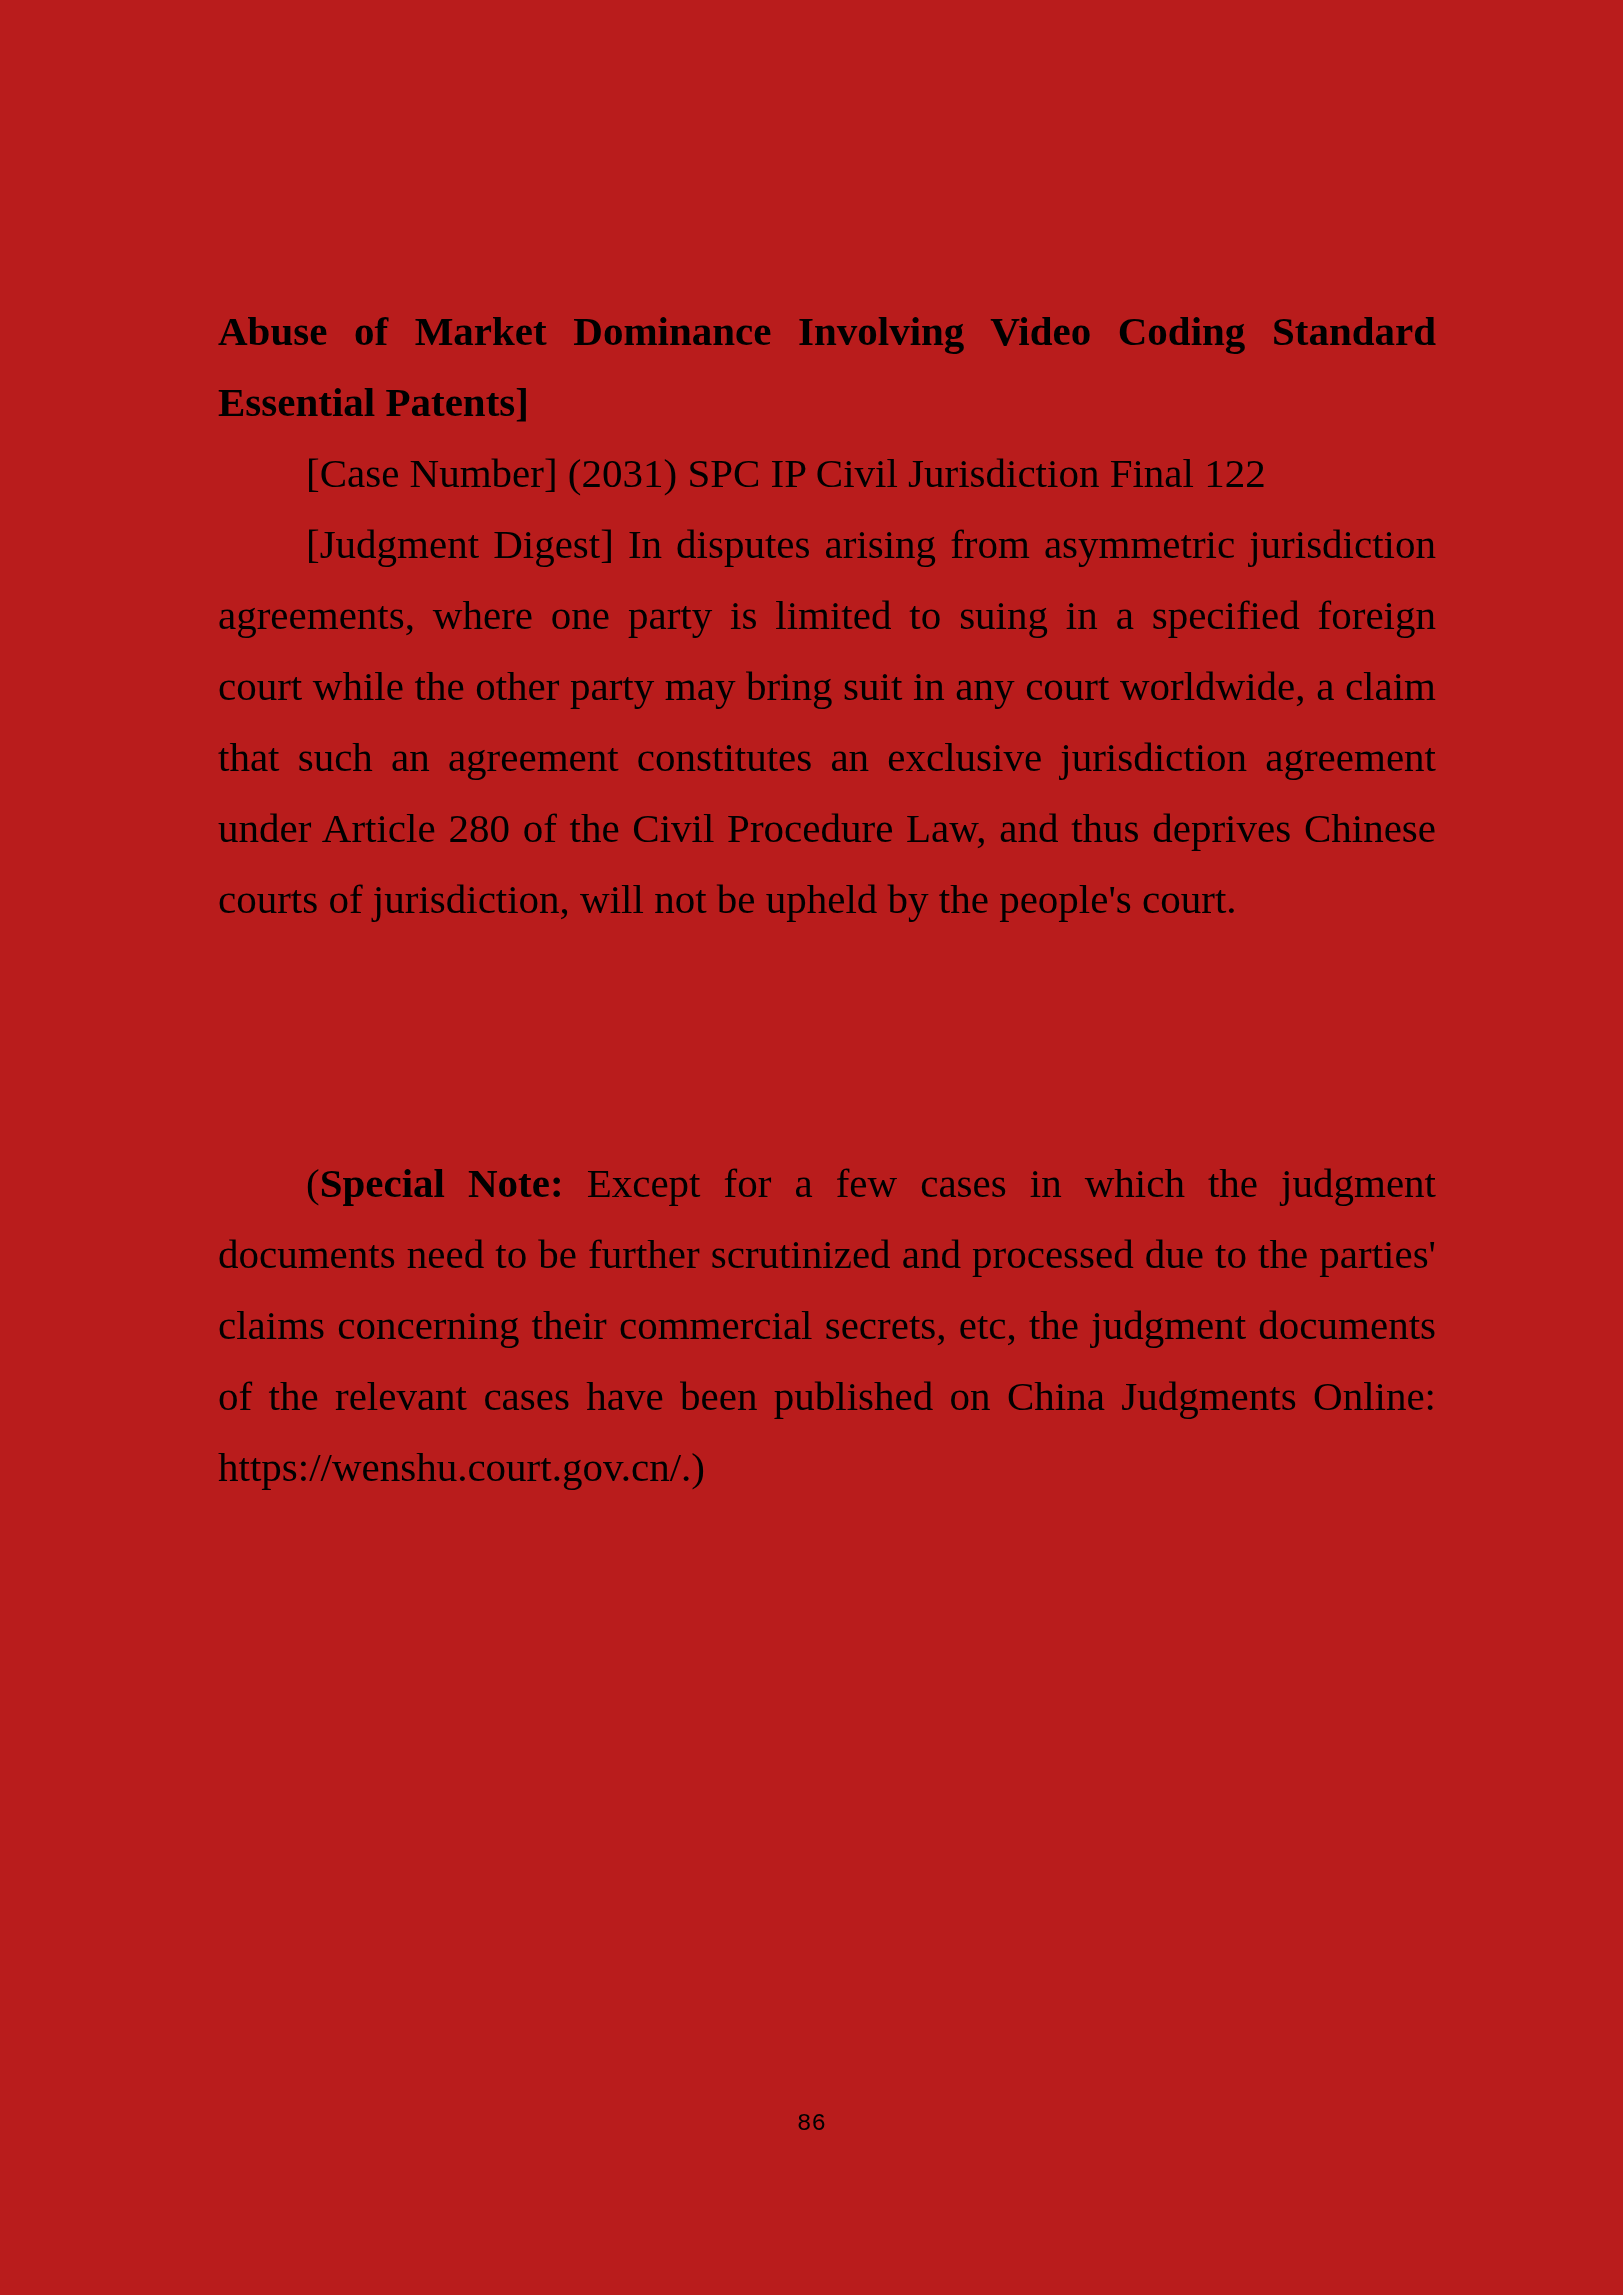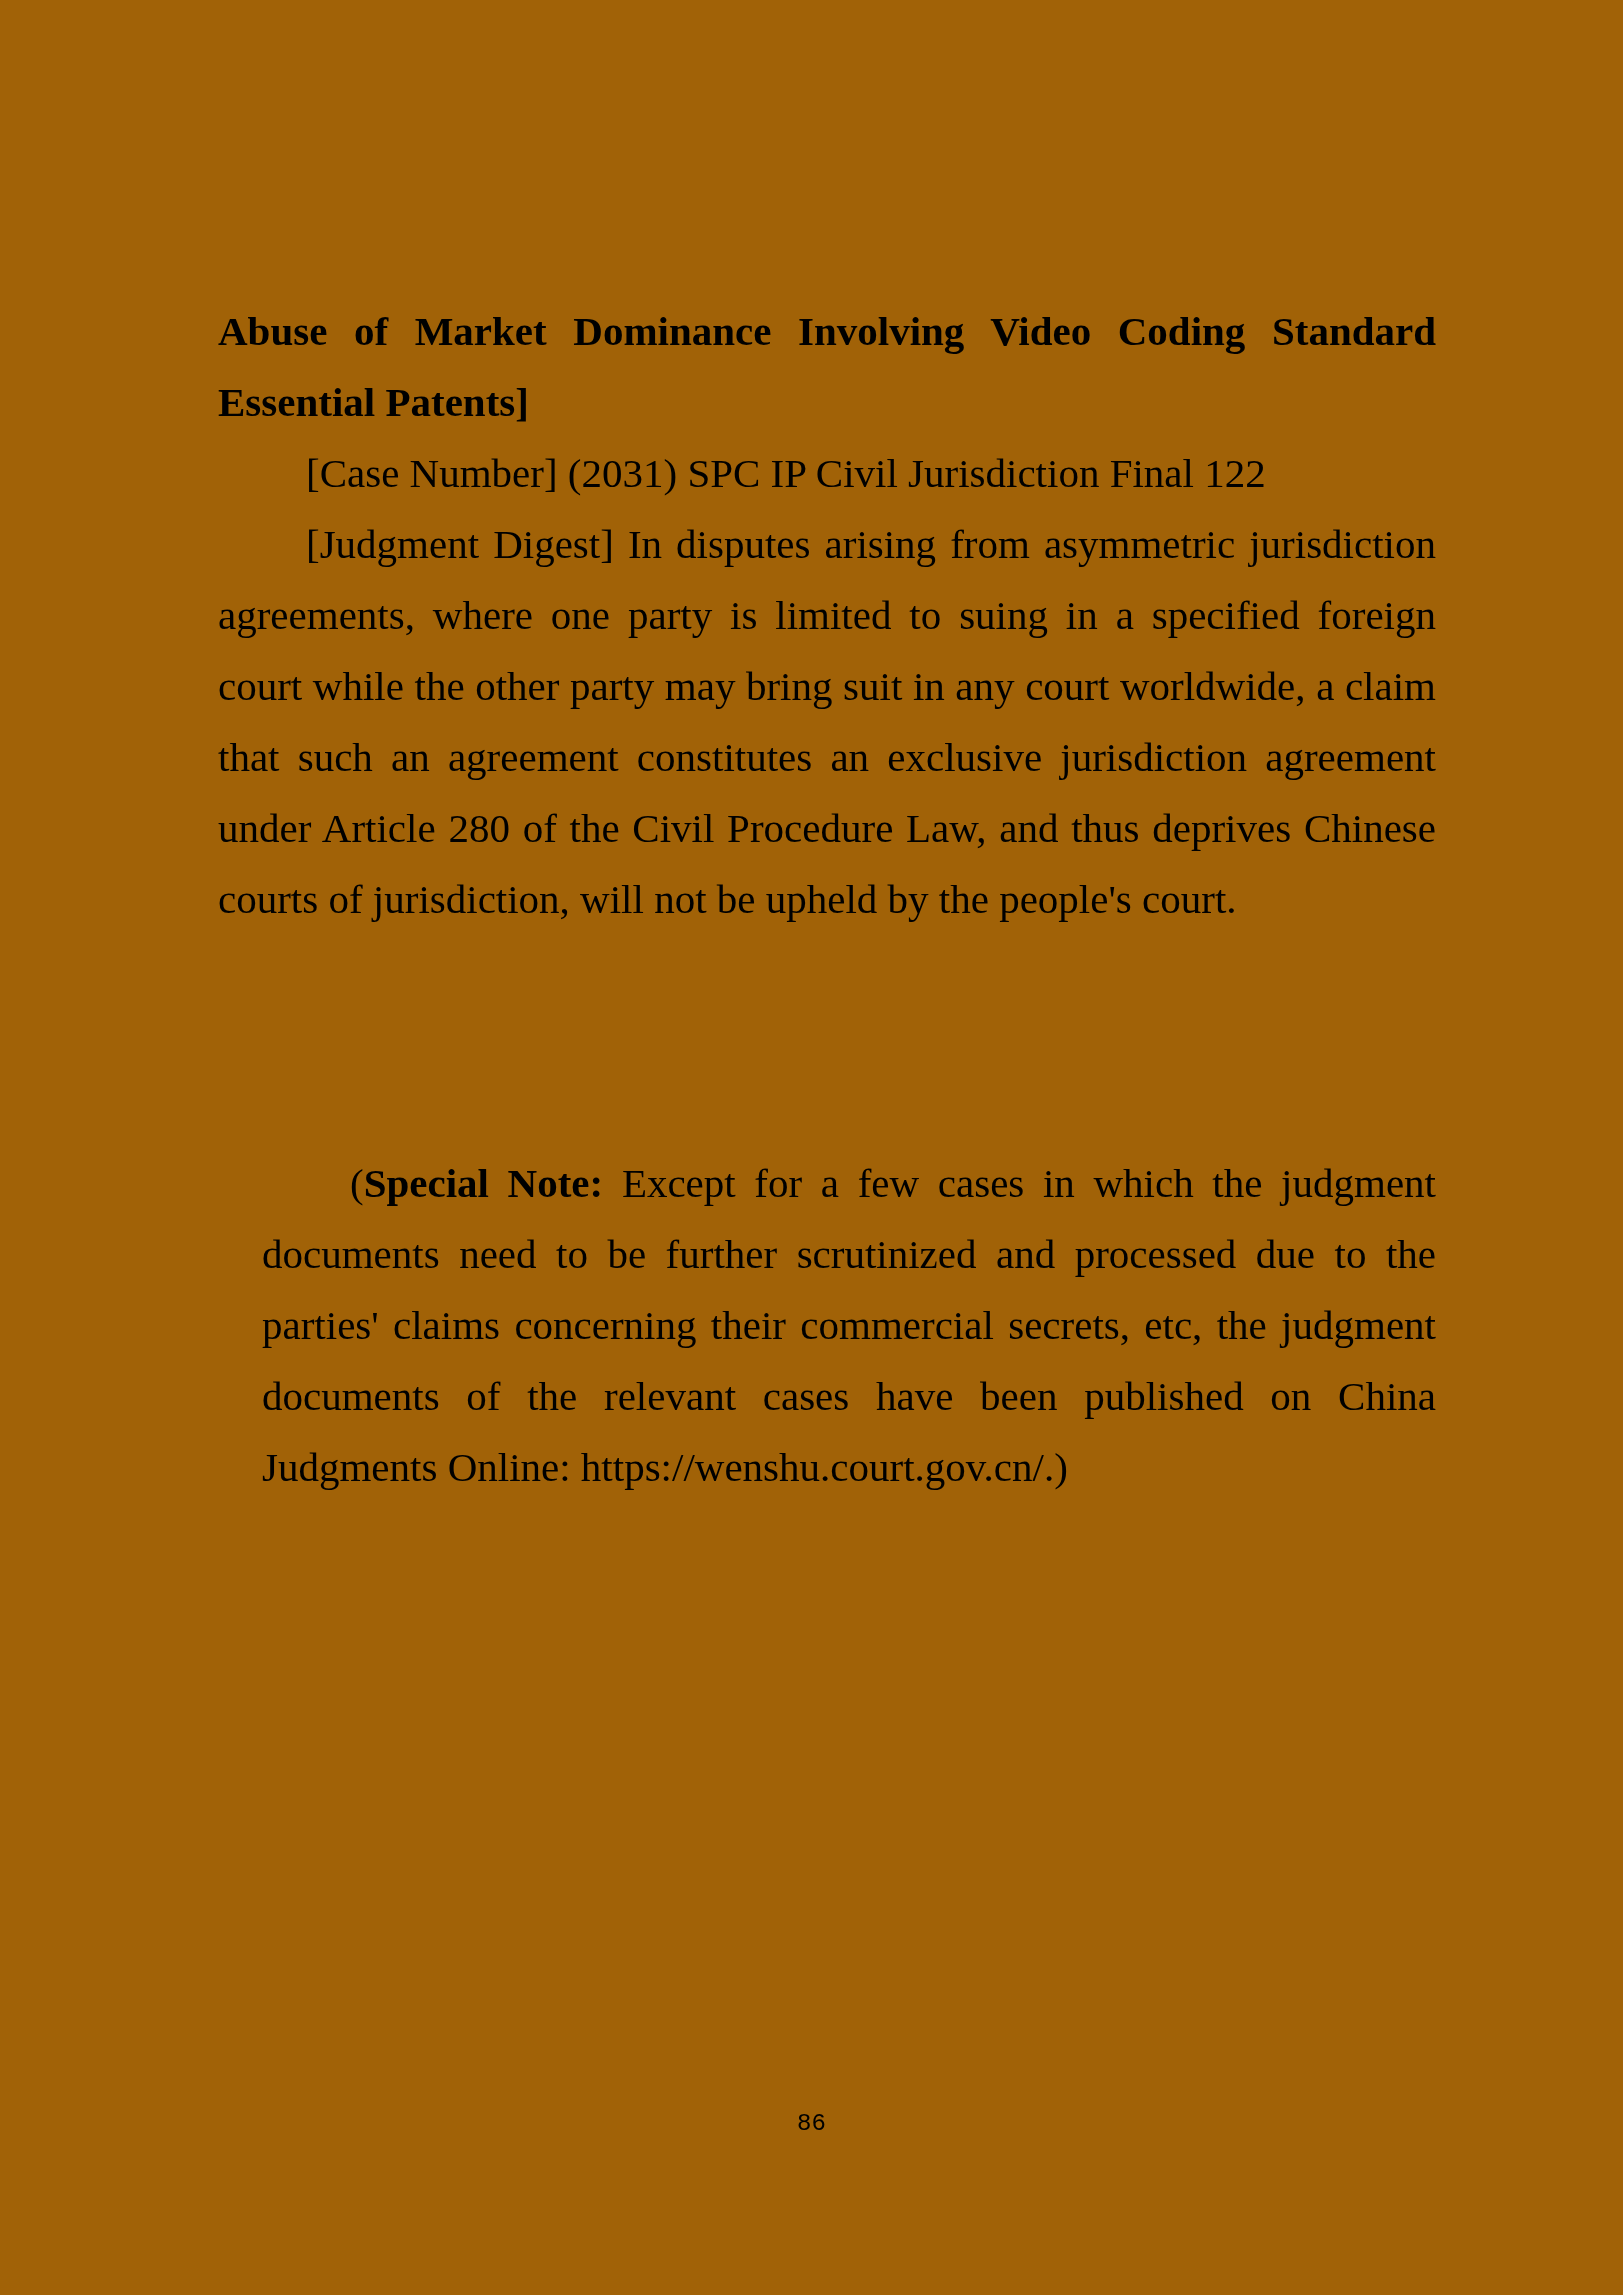--- a/index.html
+++ b/index.html
@@ -1,27 +1,27 @@
 <!DOCTYPE html>
 <html style="font-size:13.5px"><head>
 <meta charset="utf-8">
 <style>
   html, body { margin: 0; padding: 0; background: #ffffff; }
   body { width: 1623px; height: 2295px; position: relative; overflow: hidden; }
   .page {
-    position: absolute; left: 0; top: 0; width: 1623px; height: 2295px; background: #a16207;
+    position: absolute; left: 0; top: 0; width: 1623px; height: 2295px; background: #b91c1c;
     font-family: "Liberation Serif", "DejaVu Serif", serif; color: #000;
   }
   .content {
     position: absolute; left: 218px; top: 296px; width: 1218px;
     font-size: 41px; line-height: 71px;
   }
   .heading { font-weight: bold; text-align: justify; text-align-last: left; margin: 0; }
   .para { margin: 0; text-indent: 88px; text-align: justify; }
-  .note { margin-top: 213px; margin-left: 44px; }
+  .note { margin-top: 213px; }
   .bold { font-weight: bold; }
   .page-number {
     position: absolute; left: 0; width: 1623px; top: 2107px; text-align: center;
     font-family: Liberation Mono, monospace; font-size: 24px; line-height: 34px;
   }
 </style>
 </head>
 <body>
 
 <div class="page">

